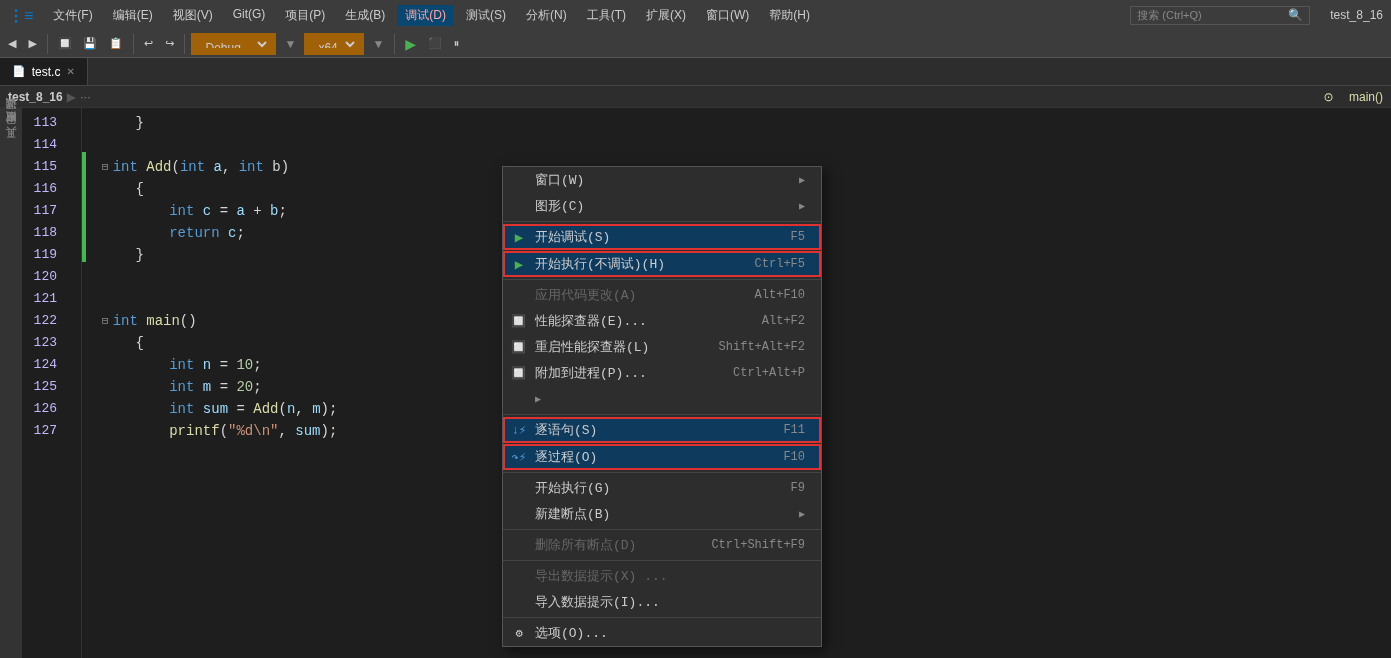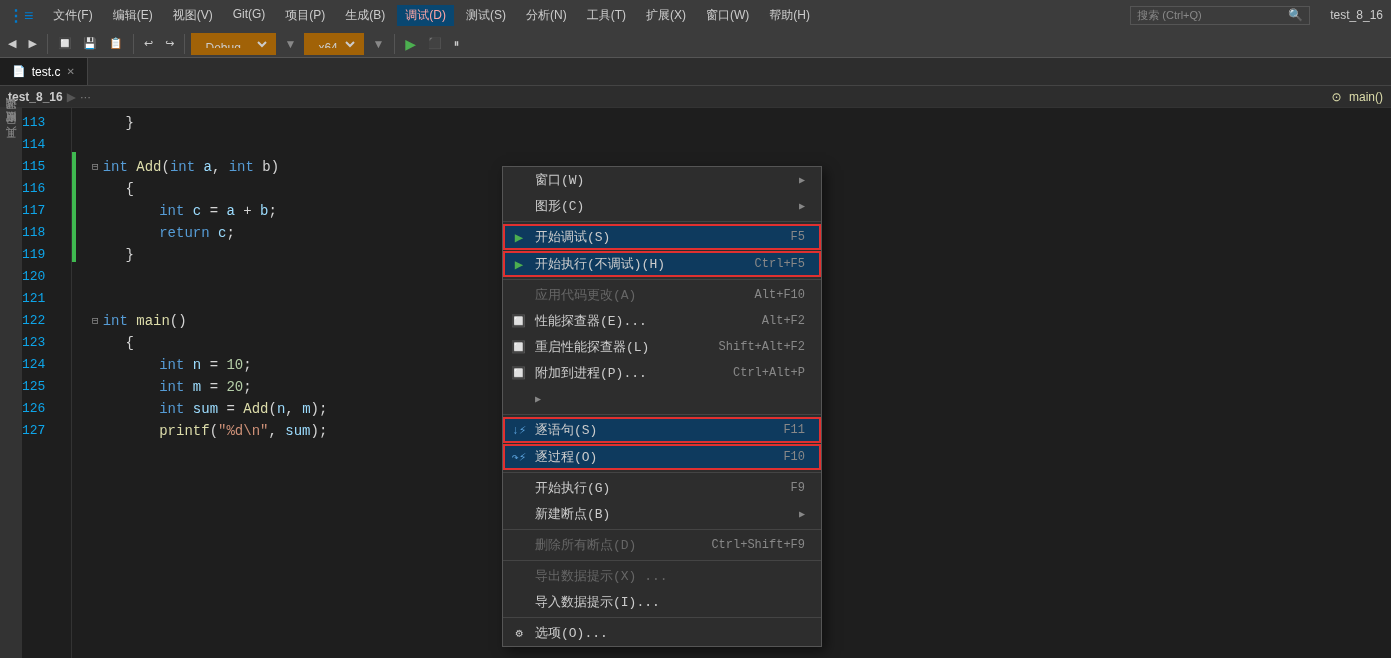--- a/index.html
+++ b/index.html
@@ -178,24 +178,24 @@
       font-family: 'Consolas', 'Courier New', monospace;
       font-size: 14px;
     }
 
     .code-container {
       display: flex;
       height: 100%;
     }
 
     .line-numbers {
-      width: 50px;
+      width: 60px;
       background: #1e1e1e;
-      color: #0ea5e9;
-      padding: 4px 24px 4px 0;
+      color: #c4b5fd;
+      padding: 4px 16px 4px 0;
       text-align: right;
       font-size: 13px;
       line-height: 22px;
       user-select: none;
       border-right: 1px solid #333;
     }
     .line-number {
       height: 22px;
       padding-right: 8px;
     }
@@ -360,21 +360,21 @@
     <span class="tab-close">✕</span>
   </div>
 </div>
 
 <div class="breadcrumb-bar">
   <span class="project-name">test_8_16</span>
   <span style="color:#555;">▶</span>
   <span style="color:#888; font-size:11px;">···</span>
   <span style="margin-left:auto; color:#888; font-size:12px;">
     <span style="color:#dcdcaa;">⊙</span>
-    <span style="color:#dcdcaa; margin-left:4px;">main()</span>
+    <span style="color:#dcdcaa; margin-left:12px;">main()</span>
   </span>
 </div>
 
 <div class="main-area">
 
   <div class="sidebar-icons">
     <span class="sidebar-icon">调试器</span>
     <span class="sidebar-icon">断点窗口</span>
     <span class="sidebar-icon">工具</span>
   </div>

